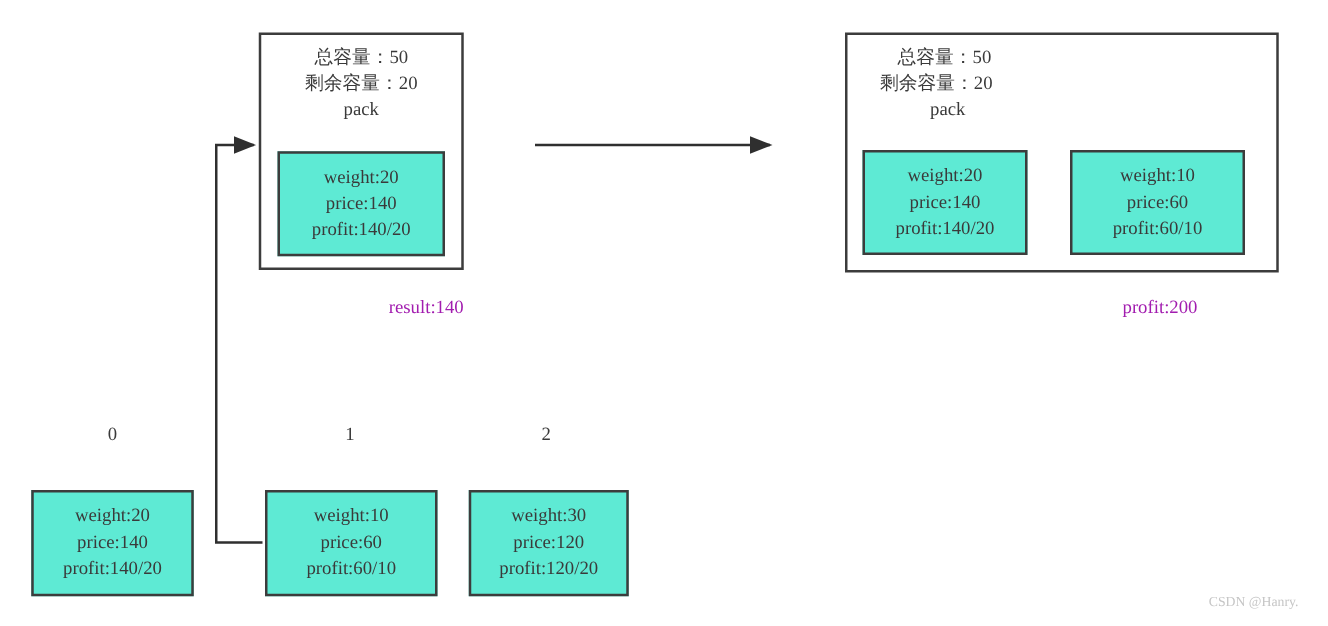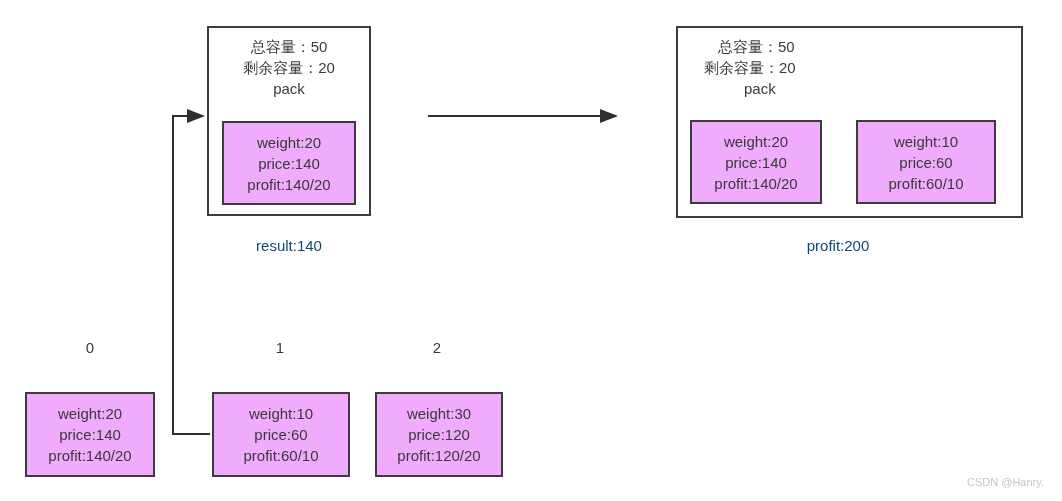--- a/index.html
+++ b/index.html
@@ -10,20 +10,21 @@
   body {
     font-family: "Liberation Sans", "DejaVu Sans", sans-serif;
     color: #3a3a3a;
   }
   #canvas {
     position: relative;
     width: 1062px;
     height: 501px;
     background: #ffffff;
     overflow: hidden;
+    font-family: Liberation Serif, serif;
   }
   .pack-box {
     position: absolute;
     border: 2px solid #3c3c3c;
     background: #ffffff;
     box-sizing: border-box;
   }
   .pack-header {
     position: absolute;
     left: 0;
@@ -34,40 +35,40 @@
     line-height: 21px;
     color: #3a3a3a;
     white-space: nowrap;
   }
   .pack-header-line {
     display: block;
   }
   .item-box {
     position: absolute;
     border: 2px solid #3c3c3c;
-    background: #f0abfc;
+    background: #5eead4;
     box-sizing: border-box;
     display: flex;
     flex-direction: column;
     align-items: center;
     justify-content: center;
     font-size: 15px;
     line-height: 21px;
     color: #3a3a3a;
     white-space: nowrap;
   }
   .item-line {
     display: block;
   }
   .caption {
     position: absolute;
     font-size: 15px;
     line-height: 20px;
-    color: #0c4a6e;
-    text-align: center;
+    color: #a21caf;
+    text-align: right;
     white-space: nowrap;
   }
   .index-label {
     position: absolute;
     font-size: 15px;
     line-height: 20px;
     color: #3a3a3a;
     text-align: center;
     white-space: nowrap;
   }

